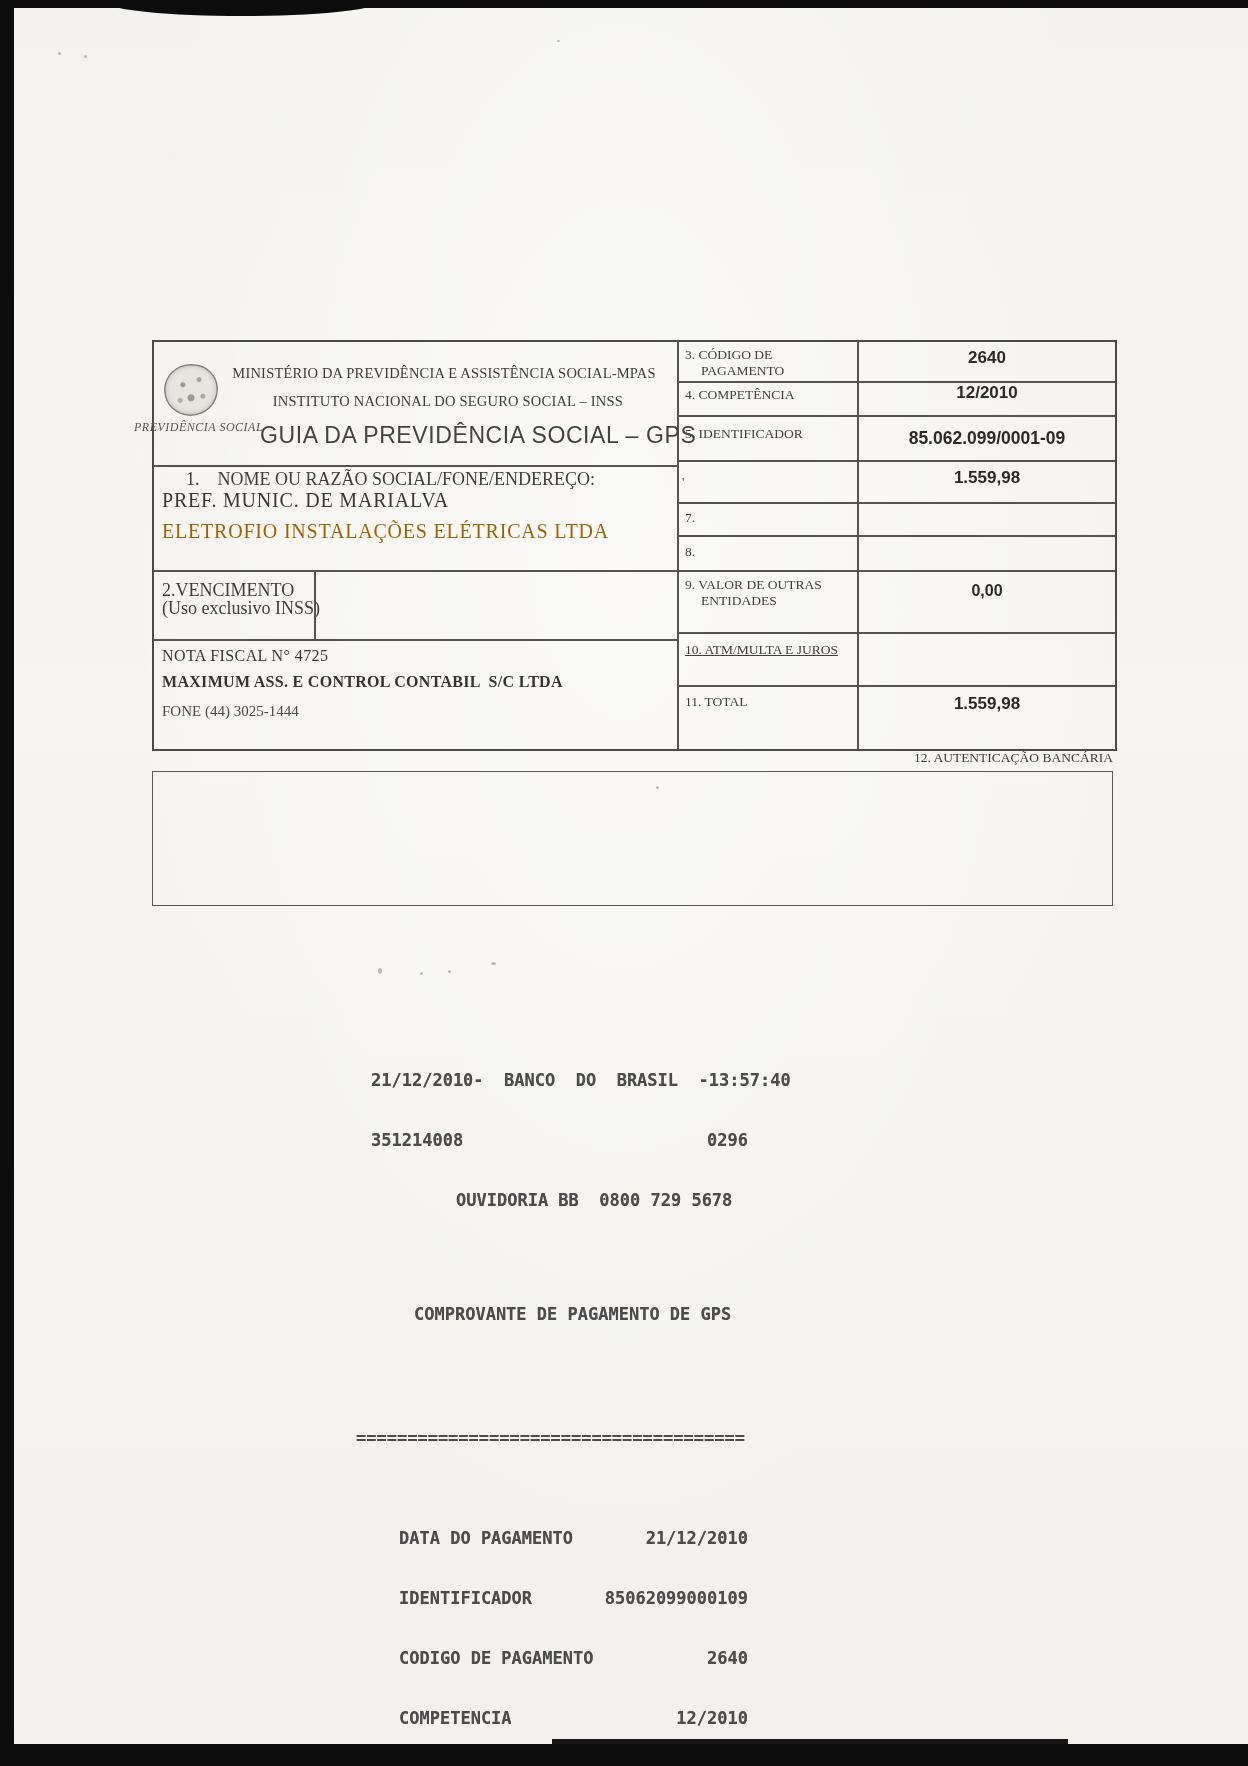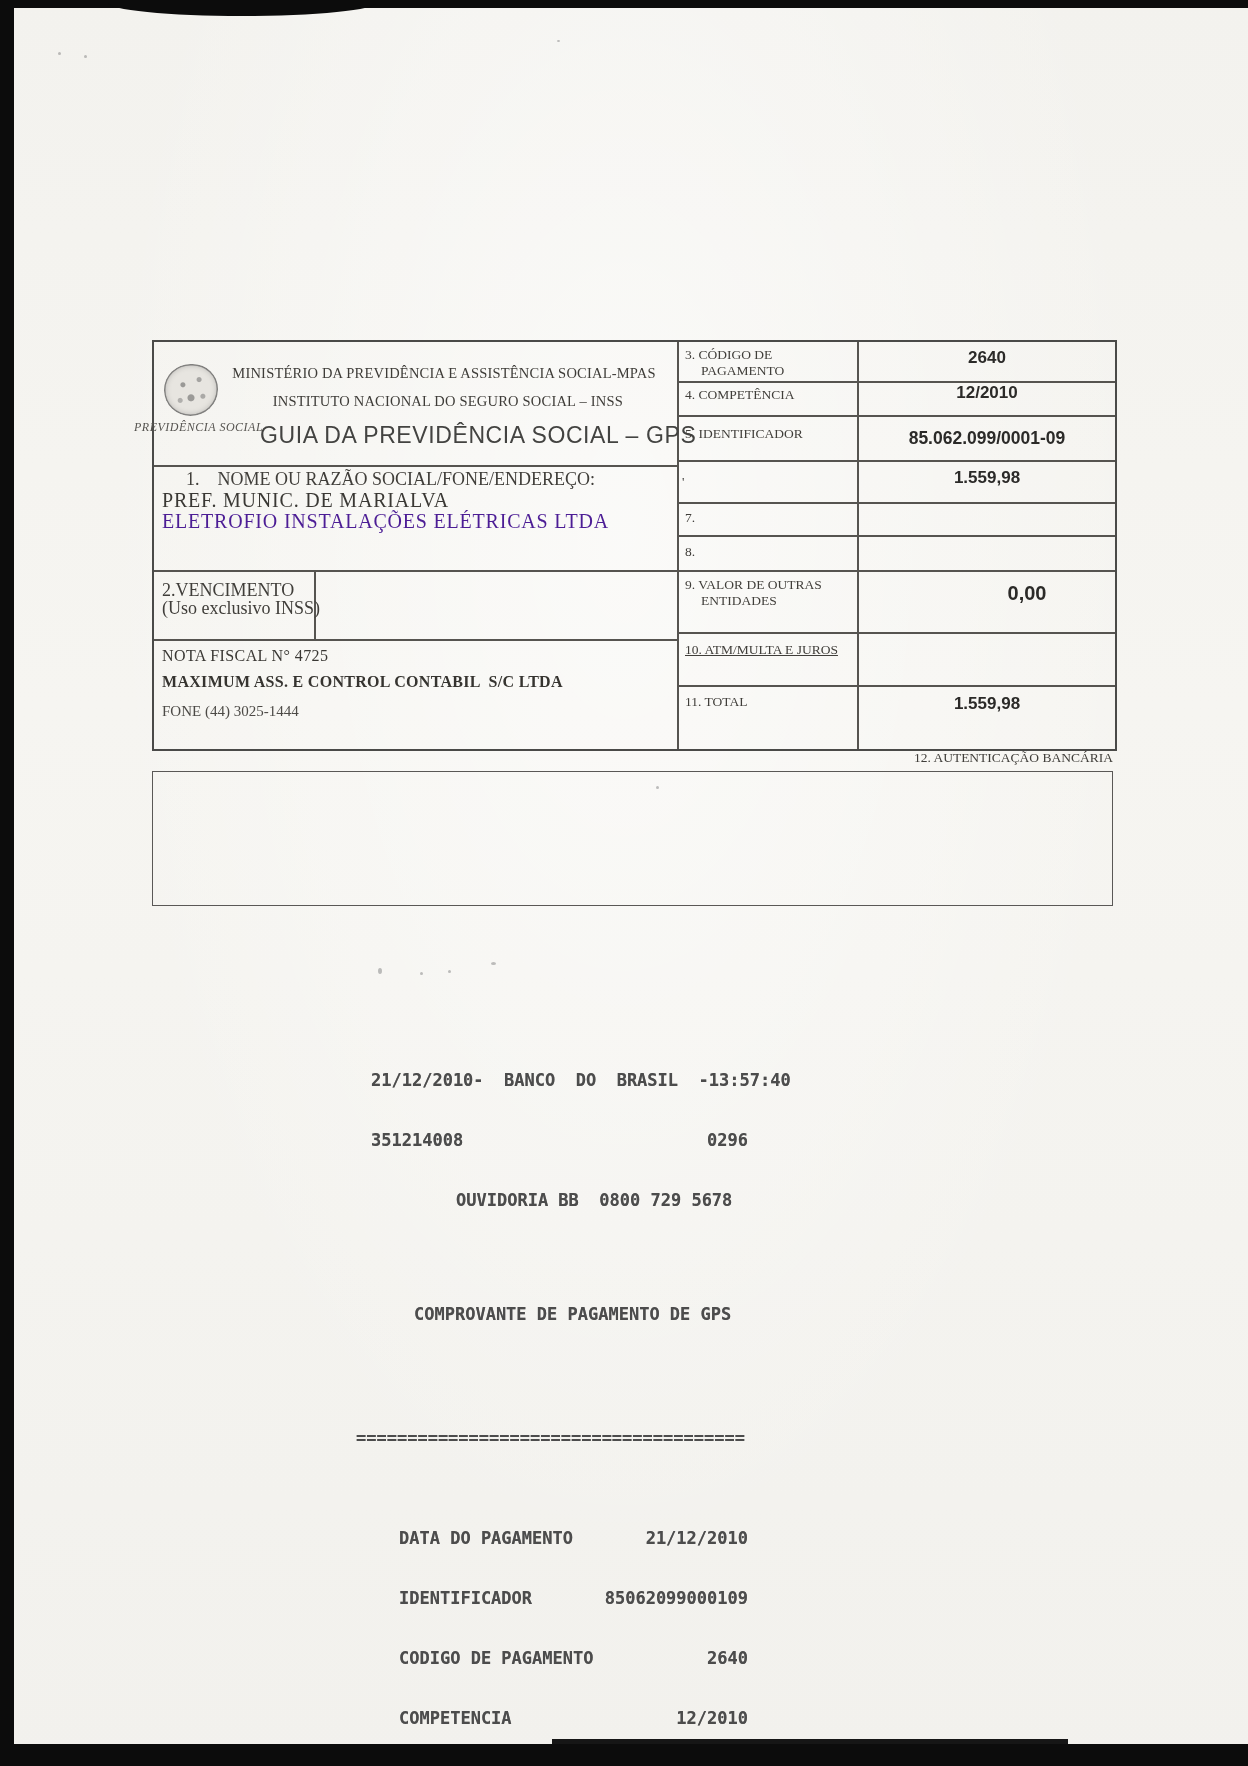--- a/index.html
+++ b/index.html
@@ -89,21 +89,21 @@
   <div class="hl" style="left:0;top:297px;width:523px;"></div>
   <div class="vl" style="left:160px;top:228px;height:69px;"></div>
 
   <div class="logo"></div>
   <div class="t ministry"><span>MINISTÉRIO DA PREVIDÊNCIA E ASSISTÊNCIA SOCIAL-MPAS</span><br>
   <span>INSTITUTO NACIONAL DO SEGURO SOCIAL – INSS</span></div>
   <div class="t gps-title">GUIA DA PREVIDÊNCIA SOCIAL – GPS</div>
 
   <div class="t f-label" style="left:32px;top:127px;">1.    NOME OU RAZÃO SOCIAL/FONE/ENDEREÇO:</div>
   <div class="t big-line" style="left:8px;top:147px;">PREF. MUNIC. DE MARIALVA</div>
-  <div class="t big-line" style="left:8px;top:168px;color:#4c1d95;">ELETROFIO INSTALAÇÕES ELÉTRICAS LTDA</div>
+  <div class="t big-line" style="left:8px;top:178px;color:#a16207;">ELETROFIO INSTALAÇÕES ELÉTRICAS LTDA</div>
 
   <div class="t f-label" style="left:8px;top:238px;">2.VENCIMENTO</div>
   <div class="t f-label" style="left:8px;top:256px;">(Uso exclusivo INSS)</div>
 
   <div class="t" style="left:8px;top:305px;font-size:16px;letter-spacing:.4px;color:#3a3834;">NOTA FISCAL N° 4725</div>
   <div class="t" style="left:8px;top:331px;font-size:16px;font-weight:bold;letter-spacing:.3px;color:#363430;">MAXIMUM ASS. E CONTROL CONTABIL  S/C LTDA</div>
   <div class="t" style="left:8px;top:361px;font-size:15px;color:#4c4a46;">FONE (44) 3025-1444</div>
 
   <div class="t rlabel" style="left:531px;top:5px;">3. CÓDIGO DE PAGAMENTO</div>
   <div class="t rlabel" style="left:531px;top:45px;">4. COMPETÊNCIA</div>
@@ -112,21 +112,21 @@
   <div class="t rlabel" style="left:531px;top:168px;">7.</div>
   <div class="t rlabel" style="left:531px;top:202px;">8.</div>
   <div class="t rlabel" style="left:531px;top:235px;">9. VALOR DE OUTRAS ENTIDADES</div>
   <div class="t rlabel" style="left:531px;top:300px;text-decoration:underline;">10. ATM/MULTA E JUROS</div>
   <div class="t rlabel" style="left:531px;top:352px;">11. TOTAL</div>
 
   <div class="t rvalue" style="top:6px;">2640</div>
   <div class="t rvalue" style="top:41px;">12/2010</div>
   <div class="t rvalue" style="top:86px;font-size:17.5px;">85.062.099/0001-09</div>
   <div class="t rvalue" style="top:126px;">1.559,98</div>
-  <div class="t rvalue" style="top:240px;font-size:20px;padding-left:40px;">0,00</div>
+  <div class="t rvalue" style="top:240px;font-size:16px;">0,00</div>
   <div class="t rvalue" style="top:352px;">1.559,98</div>
 </div>
 
 <div class="auth-label">12. AUTENTICAÇÃO BANCÁRIA</div>
 <div class="auth-box"></div>
 
 <div class="receipt">
   <div class="rrow">
     <span>21/12/2010</span>
     <span>-  BANCO  DO  BRASIL  -</span>

